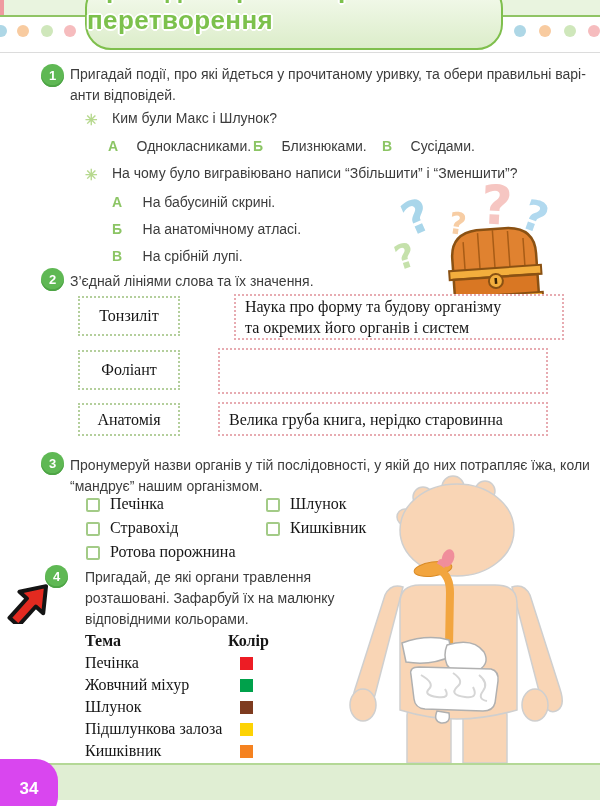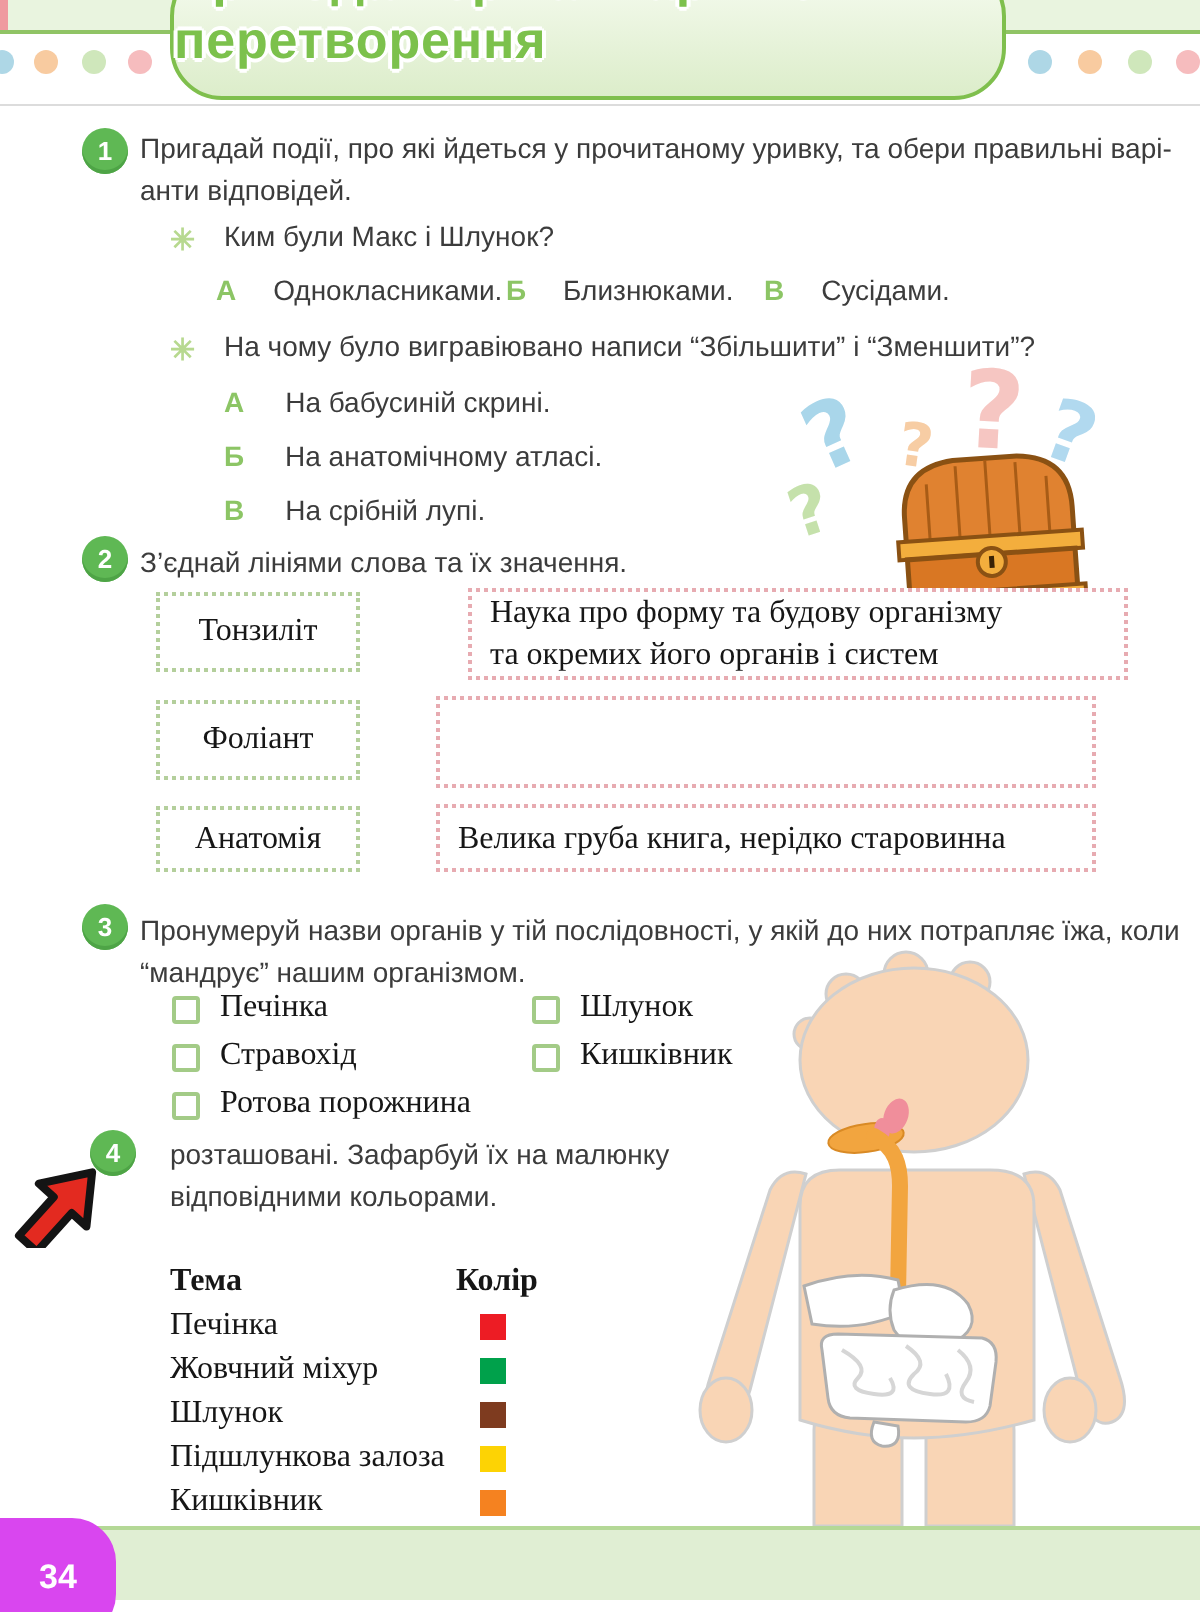--- a/index.html
+++ b/index.html
@@ -206,20 +206,21 @@
       <path d="M134,200 Q144,208 138,216 Q132,224 142,226"></path>
     </g>
   </svg>
 
   <section>
     <svg class="abs" style="left:2px;top:568px" width="58" height="56" viewBox="0 0 58 56">
       <polygon points="4,30 30,30 30,20 52,36 30,52 30,42 4,42" fill="#e32a20" stroke="#141414" stroke-width="4" stroke-linejoin="round" transform="rotate(-48 28 36)"></polygon>
     </svg>
     <div class="abs num" style="left:45px;top:565px">4</div>
     <div class="abs task" style="left:85px;top:567px">
+      <div>Пригадай, де які органи травлення</div>
       <div>розташовані. Зафарбуй їх на малюнку</div>
       <div>відповідними кольорами.</div>
     </div>
 
     <span class="abs th serif" style="left:85px;top:632px">Тема</span>
     <span class="abs th serif" style="left:228px;top:632px">Колір</span>
 
     <span class="abs organ serif" style="left:85px;top:654px">Печінка</span>
     <div class="abs swatch" style="left: 240px; top: 657px; background-color: rgb(237, 28, 36);"></div>
     <span class="abs organ serif" style="left:85px;top:676px">Жовчний міхур</span>

